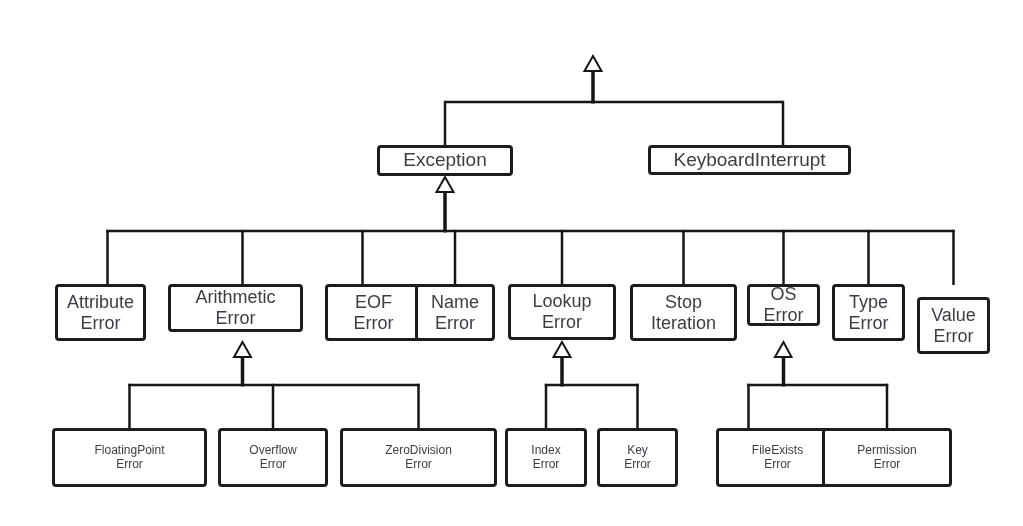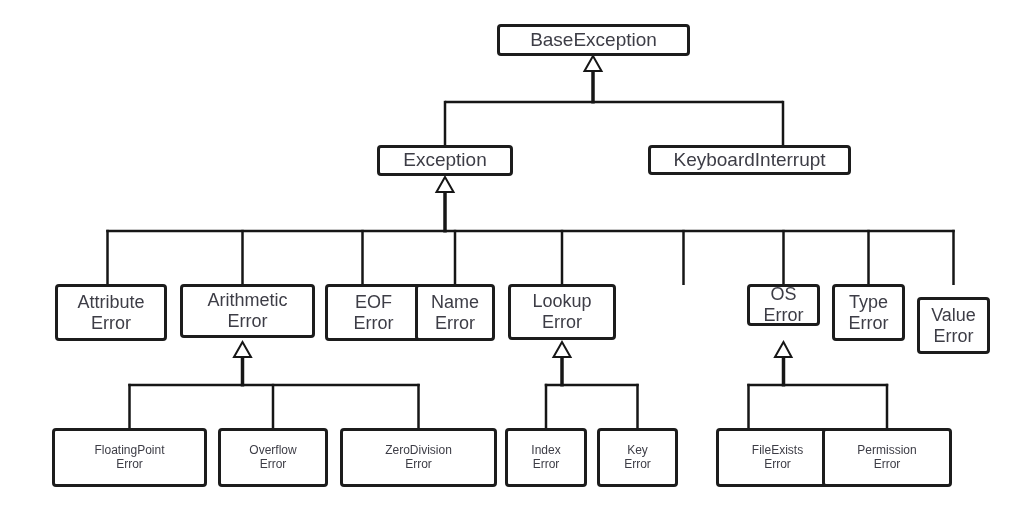--- a/index.html
+++ b/index.html
@@ -73,50 +73,51 @@
     </g>
     <g stroke="#161616" fill="#ffffff" stroke-width="2">
       <polygon points="593,56 584.5,71 601.5,71"></polygon>
       <polygon points="445,177 436.5,192 453.5,192"></polygon>
       <polygon points="242.5,342 234,357 251,357"></polygon>
       <polygon points="562,342 553.5,357 570.5,357"></polygon>
       <polygon points="783.5,342 775,357 791.5,357"></polygon>
     </g>
   </svg>
 
-  <div class="node lvl1" style="left:497px;top:24px;width:193px;height:32px">
-    <span class="lbl">BaseException</span>
-  </div>
 
   <div class="node lvl2" style="left:377px;top:145px;width:136px;height:31px">
     <span class="lbl">Exception</span>
   </div>
   <div class="node lvl2" style="left:648px;top:145px;width:203px;height:30px">
     <span class="lbl">KeyboardInterrupt</span>
   </div>
 
-  <div class="node lvl3" style="left:55px;top:284px;width:112px;height:57px">
+  <div class="node lvl3" style="left:55px;top:284px;width:91px;height:57px">
     <span class="lbl">Attribute
 Error</span>
   </div>
-  <div class="node lvl3" style="left:180px;top:284px;width:135px;height:54px">
+  <div class="node lvl3" style="left:168px;top:284px;width:135px;height:48px">
     <span class="lbl">Arithmetic
 Error</span>
   </div>
   <div class="node lvl3" style="left:325px;top:284px;width:97px;height:57px">
     <span class="lbl">EOF
 Error</span>
   </div>
   <div class="node lvl3" style="left:415px;top:284px;width:80px;height:57px">
     <span class="lbl">Name
 Error</span>
   </div>
   <div class="node lvl3" style="left:508px;top:284px;width:108px;height:56px">
     <span class="lbl">Lookup
 Error</span>
+  </div>
+  <div class="node lvl3" style="left:630px;top:284px;width:107px;height:57px">
+    <span class="lbl">Stop
+Iteration</span>
   </div>
   <div class="node lvl3" style="left:747px;top:284px;width:73px;height:42px">
     <span class="lbl">OS
 Error</span>
   </div>
   <div class="node lvl3" style="left:832px;top:284px;width:73px;height:57px">
     <span class="lbl">Type
 Error</span>
   </div>
   <div class="node lvl3" style="left:917px;top:297px;width:73px;height:57px">

